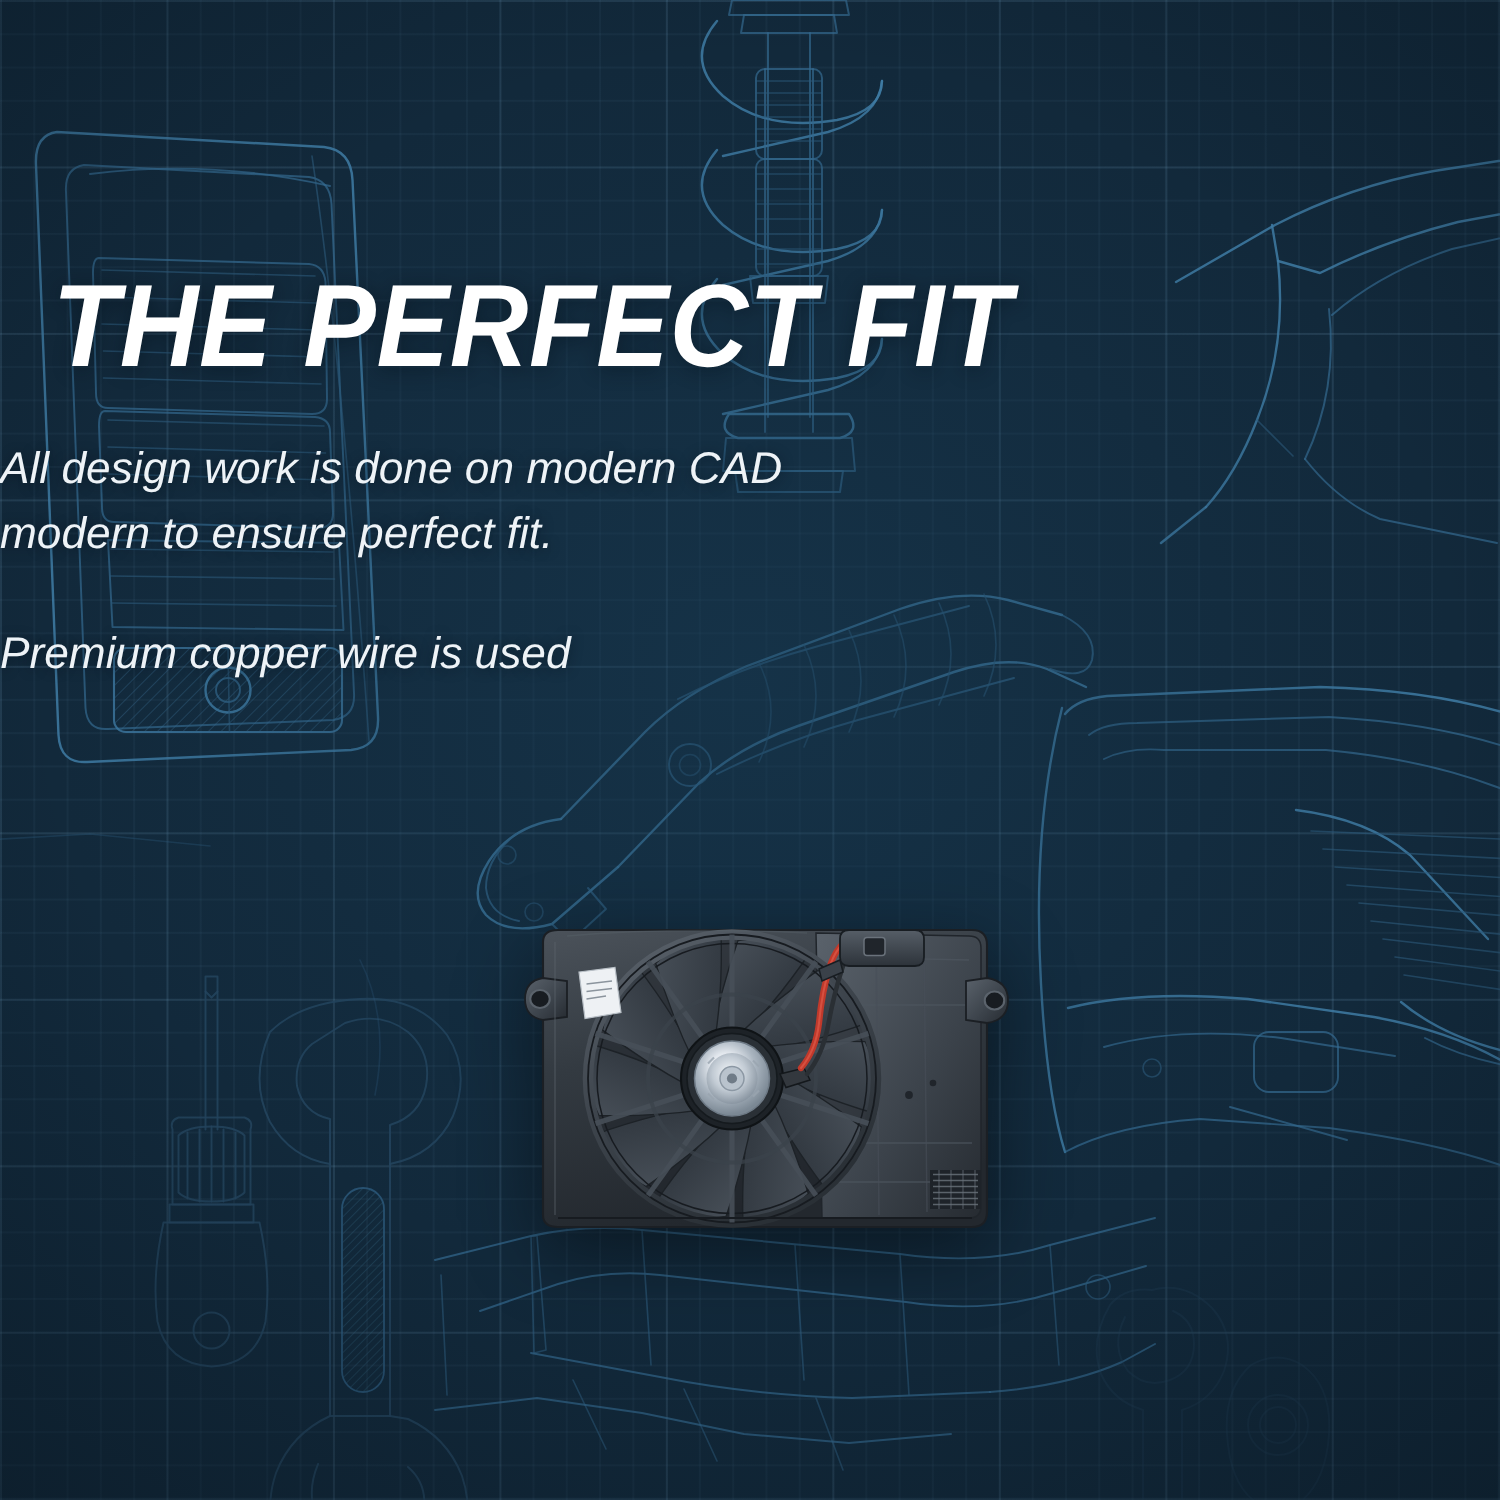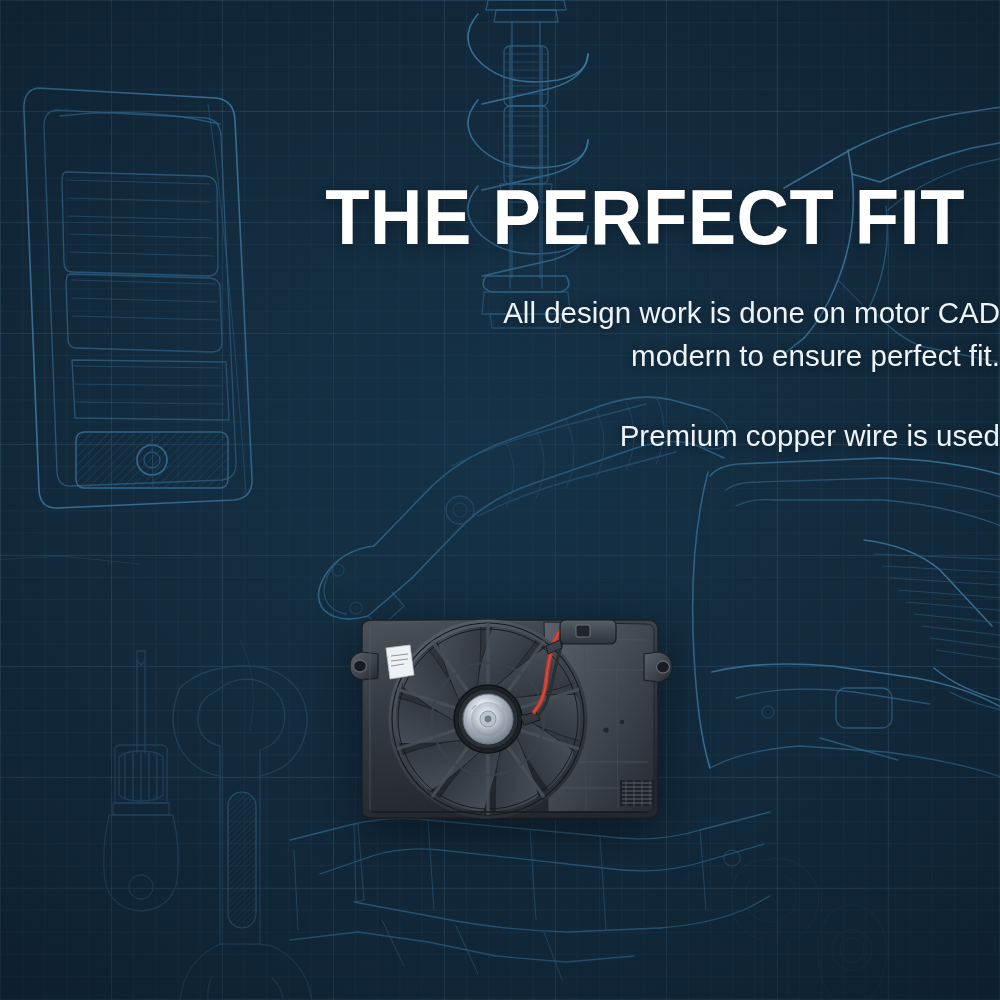--- a/index.html
+++ b/index.html
@@ -53,22 +53,23 @@
   .ln-3 { fill:none; stroke:#2d5b7d; stroke-width:1.1; stroke-linejoin:round; stroke-linecap:round; opacity:.6; }
   .ln-faint { fill:none; stroke:#24455f; stroke-width:1.3; stroke-linejoin:round; stroke-linecap:round; opacity:.85; }
   .hatchfill { fill:url(#hatch); stroke:#3f7ca6; stroke-width:1.4; opacity:.8; }
   .hatchfill2 { fill:url(#hatch2); stroke:#2f5f83; stroke-width:1.2; opacity:.75; }
 
   
   .copy {
     position: absolute;
     left: 0; right: 0;
     top: 178px;
-    text-align: right;
+    text-align: left;
     z-index: 6;
+    font-style: italic;
   }
   .headline {
     margin: 0;
     color: #ffffff;
     font-family: "Liberation Sans", sans-serif;
     font-weight: 700;
     font-size: 78px;
     line-height: 1.0;
     letter-spacing: 0.5px;
     transform: scaleX(0.93);
@@ -76,21 +77,21 @@
   }
   .sub {
     margin: 0;
     color: #eef3f7;
     font-size: 29.5px;
     line-height: 1.47;
     font-weight: 400;
     text-shadow: 0 1px 8px rgba(5,16,25,0.5);
   }
   .sub-1 { margin-top: 35px; }
-  .sub-2 { margin-top: 36px; padding-left: 29px; }
+  .sub-2 { margin-top: 36px; }
 
   
   .product {
     position: absolute;
     left: 348px;
     top: 612px;
     width: 330px;
     height: 222px;
     z-index: 7;
     filter: drop-shadow(0 14px 26px rgba(0,0,0,0.45));
@@ -268,21 +269,21 @@
         <path class="ln-3" style="opacity:.3" d="M240 120 Q260 160 250 210"></path>
       </g>
     </svg>
   </div>
 
   <div class="vignette"></div>
 
   <div class="copy">
     <h1 class="headline">THE PERFECT FIT</h1>
     <p class="sub sub-1">
-      <span>All design work is done on motor CAD</span><br>
+      <span>All design work is done on modern CAD</span><br>
       <span>modern to ensure perfect fit.</span>
     </p>
     <p class="sub sub-2">
       <span>Premium copper wire is used</span><br>
     </p>
   </div>
 
   <div class="product">
     <svg width="330" height="222" viewBox="0 0 330 222">
       <defs>

